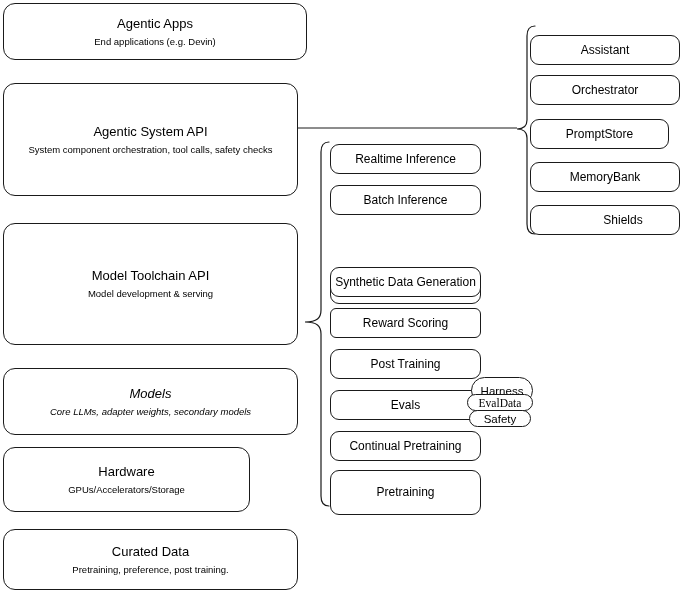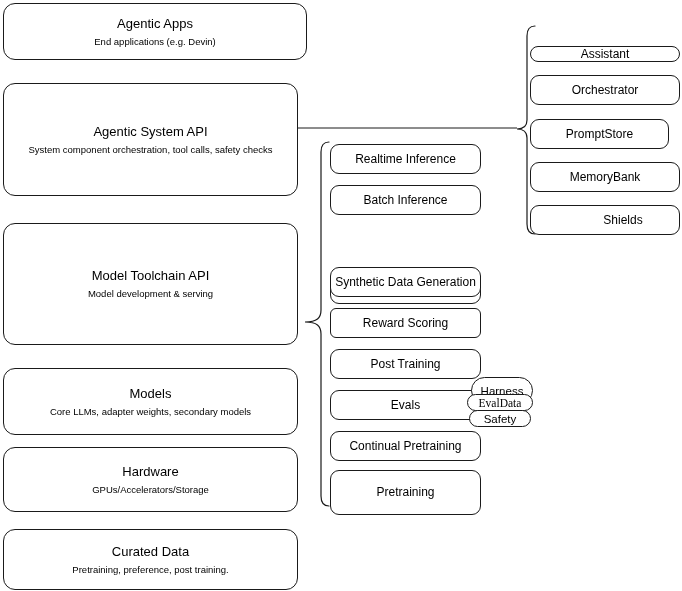--- a/index.html
+++ b/index.html
@@ -83,26 +83,26 @@
   <div class="node layer" style="left:3px; top:83px; width:295px; height:113px;">
     <div class="title">Agentic System API</div>
     <div class="subtitle">System component orchestration, tool calls, safety checks</div>
   </div>
 
   <div class="node layer" style="left:3px; top:223px; width:295px; height:122px;">
     <div class="title">Model Toolchain API</div>
     <div class="subtitle">Model development &amp; serving</div>
   </div>
 
-  <div class="node layer" style="left:3px; top:368px; width:295px; height:67px;">
+  <div class="node layer" style="left:3px; top:368px; width:295px; height:67px;font-style:italic;">
     <div class="title">Models</div>
     <div class="subtitle">Core LLMs, adapter weights, secondary models</div>
   </div>
 
-  <div class="node layer" style="left:3px; top:447px; width:295px; height:65px;">
+  <div class="node layer" style="left:3px; top:447px; width:247px; height:65px;">
     <div class="title">Hardware</div>
     <div class="subtitle">GPUs/Accelerators/Storage</div>
   </div>
 
   <div class="node layer" style="left:3px; top:529px; width:295px; height:61px;">
     <div class="title">Curated Data</div>
     <div class="subtitle">Pretraining, preference, post training.</div>
   </div>
 
   <div class="connector" style="left:298px; top:118px; width:222px; height:22px;">
@@ -166,21 +166,21 @@
   <div class="capsule" style="left:471px; top:377px; width:62px; height:27px;">
     <span>Harness</span>
   </div>
   <div class="capsule" style="left:467px; top:394px; width:66px; height:17px;font-family:Liberation Serif, serif;">
     <span>EvalData</span>
   </div>
   <div class="capsule" style="left:469px; top:410px; width:62px; height:17px;">
     <span>Safety</span>
   </div>
 
-  <div class="node pillbox" style="left:530px; top:46px; width:150px; height:16px;">
+  <div class="node pillbox" style="left:530px; top:35px; width:150px; height:30px;">
     <span>Assistant</span>
   </div>
   <div class="node pillbox" style="left:530px; top:75px; width:150px; height:30px;">
     <span>Orchestrator</span>
   </div>
   <div class="node pillbox" style="left:530px; top:119px; width:139px; height:30px;">
     <span>PromptStore</span>
   </div>
   <div class="node pillbox" style="left:530px; top:162px; width:150px; height:30px;">
     <span>MemoryBank</span>

